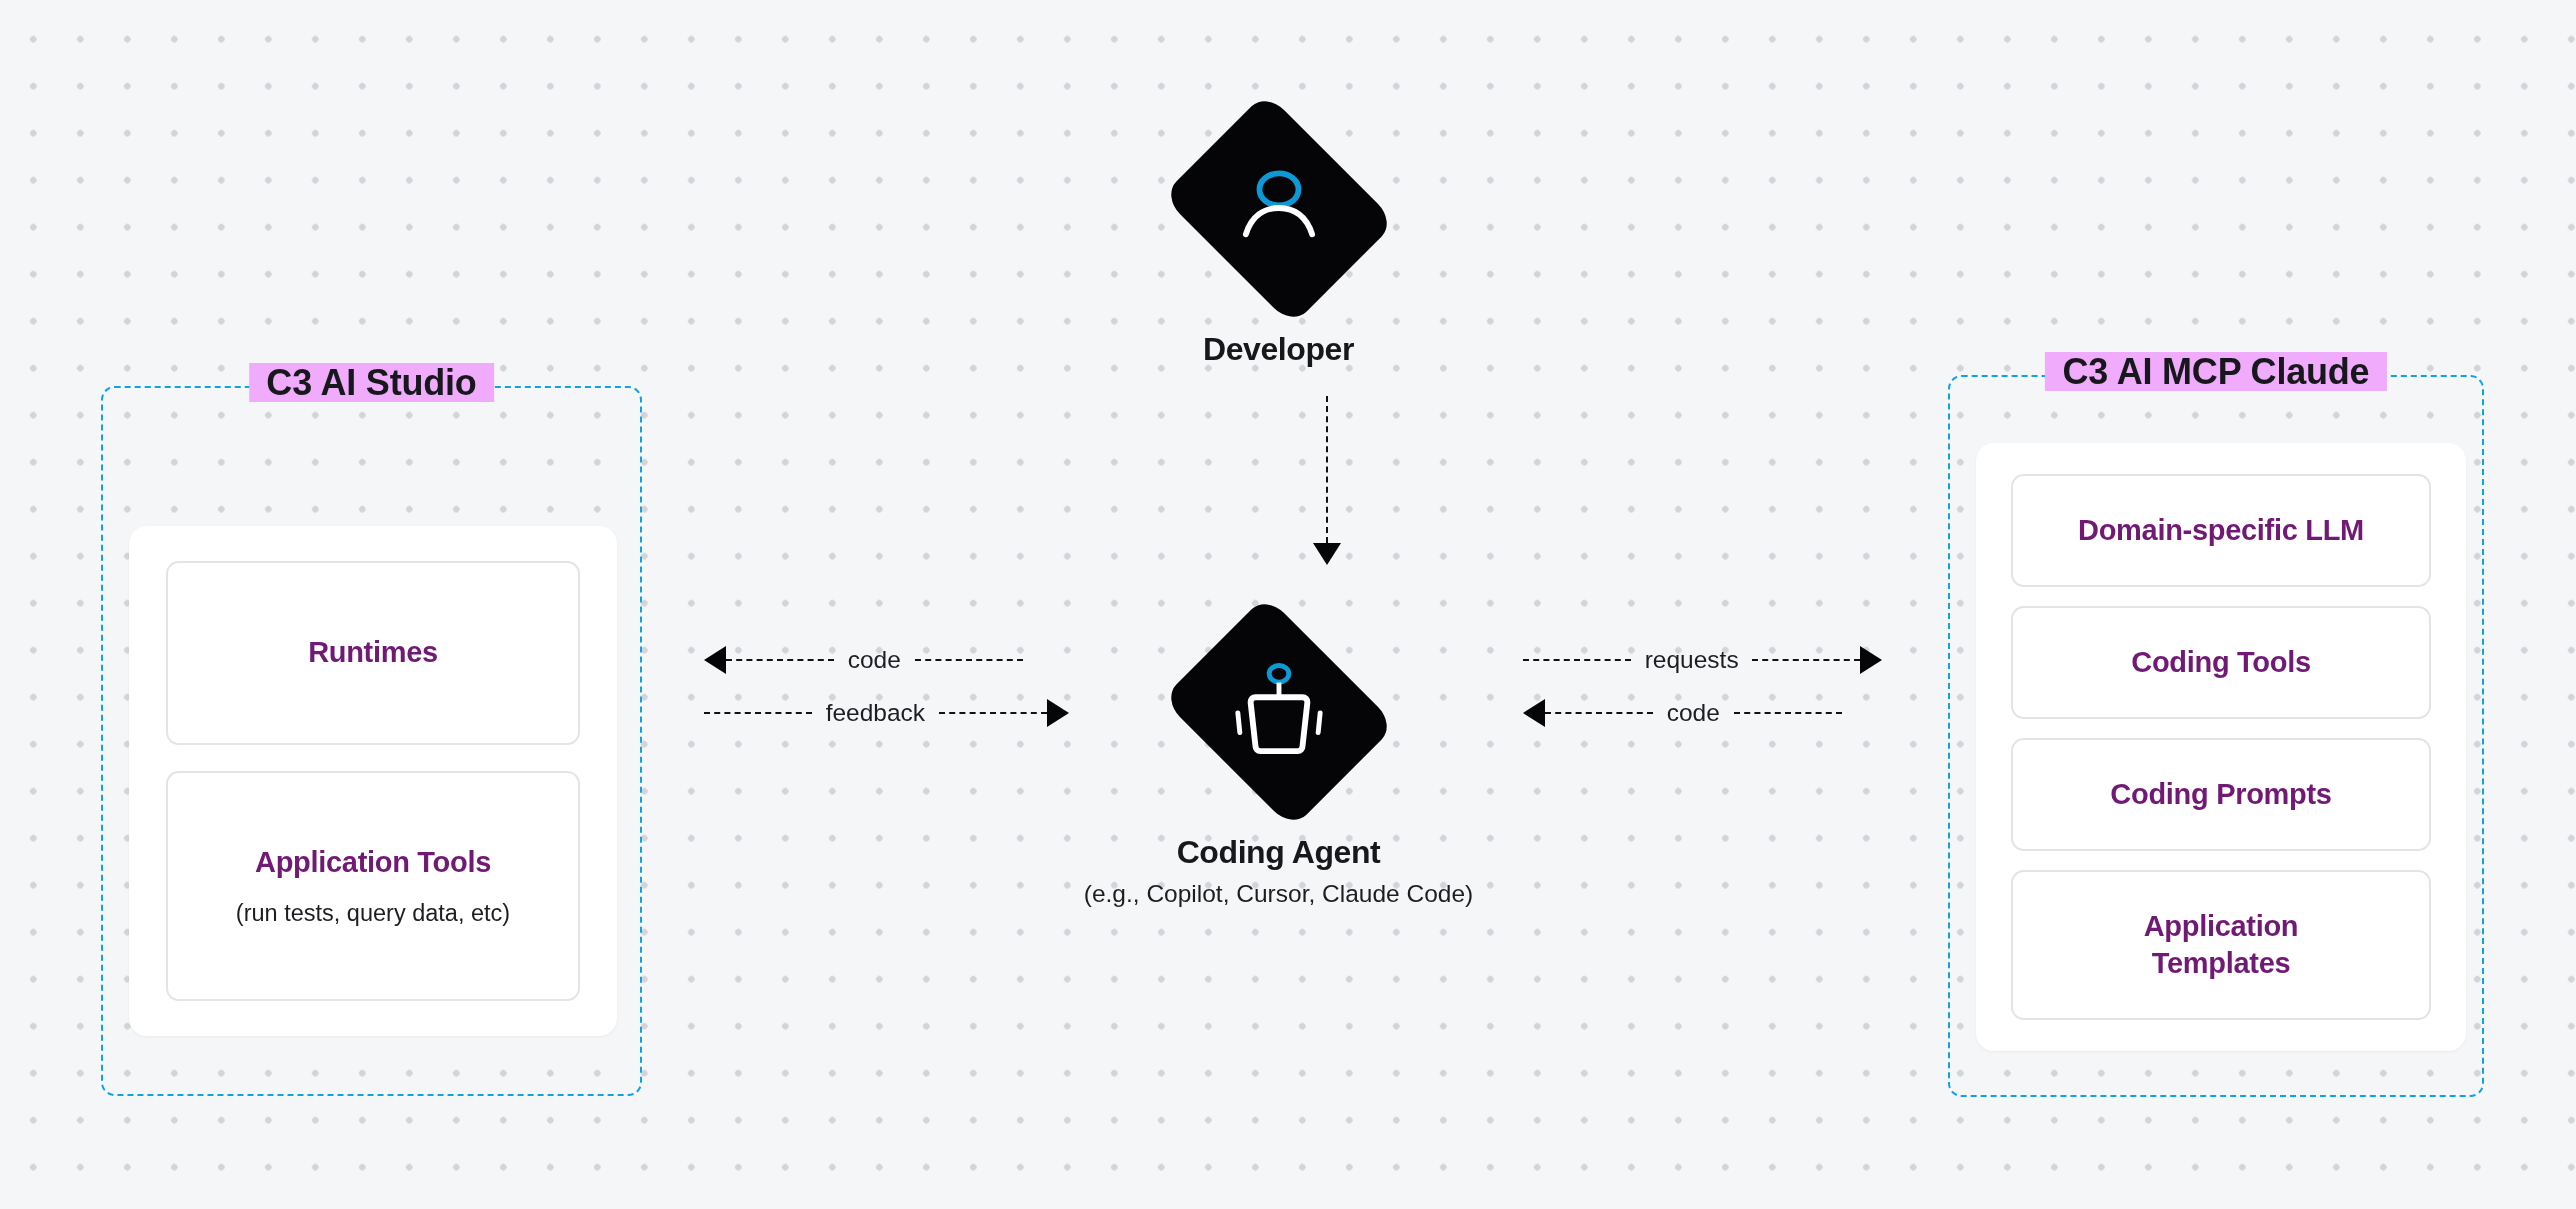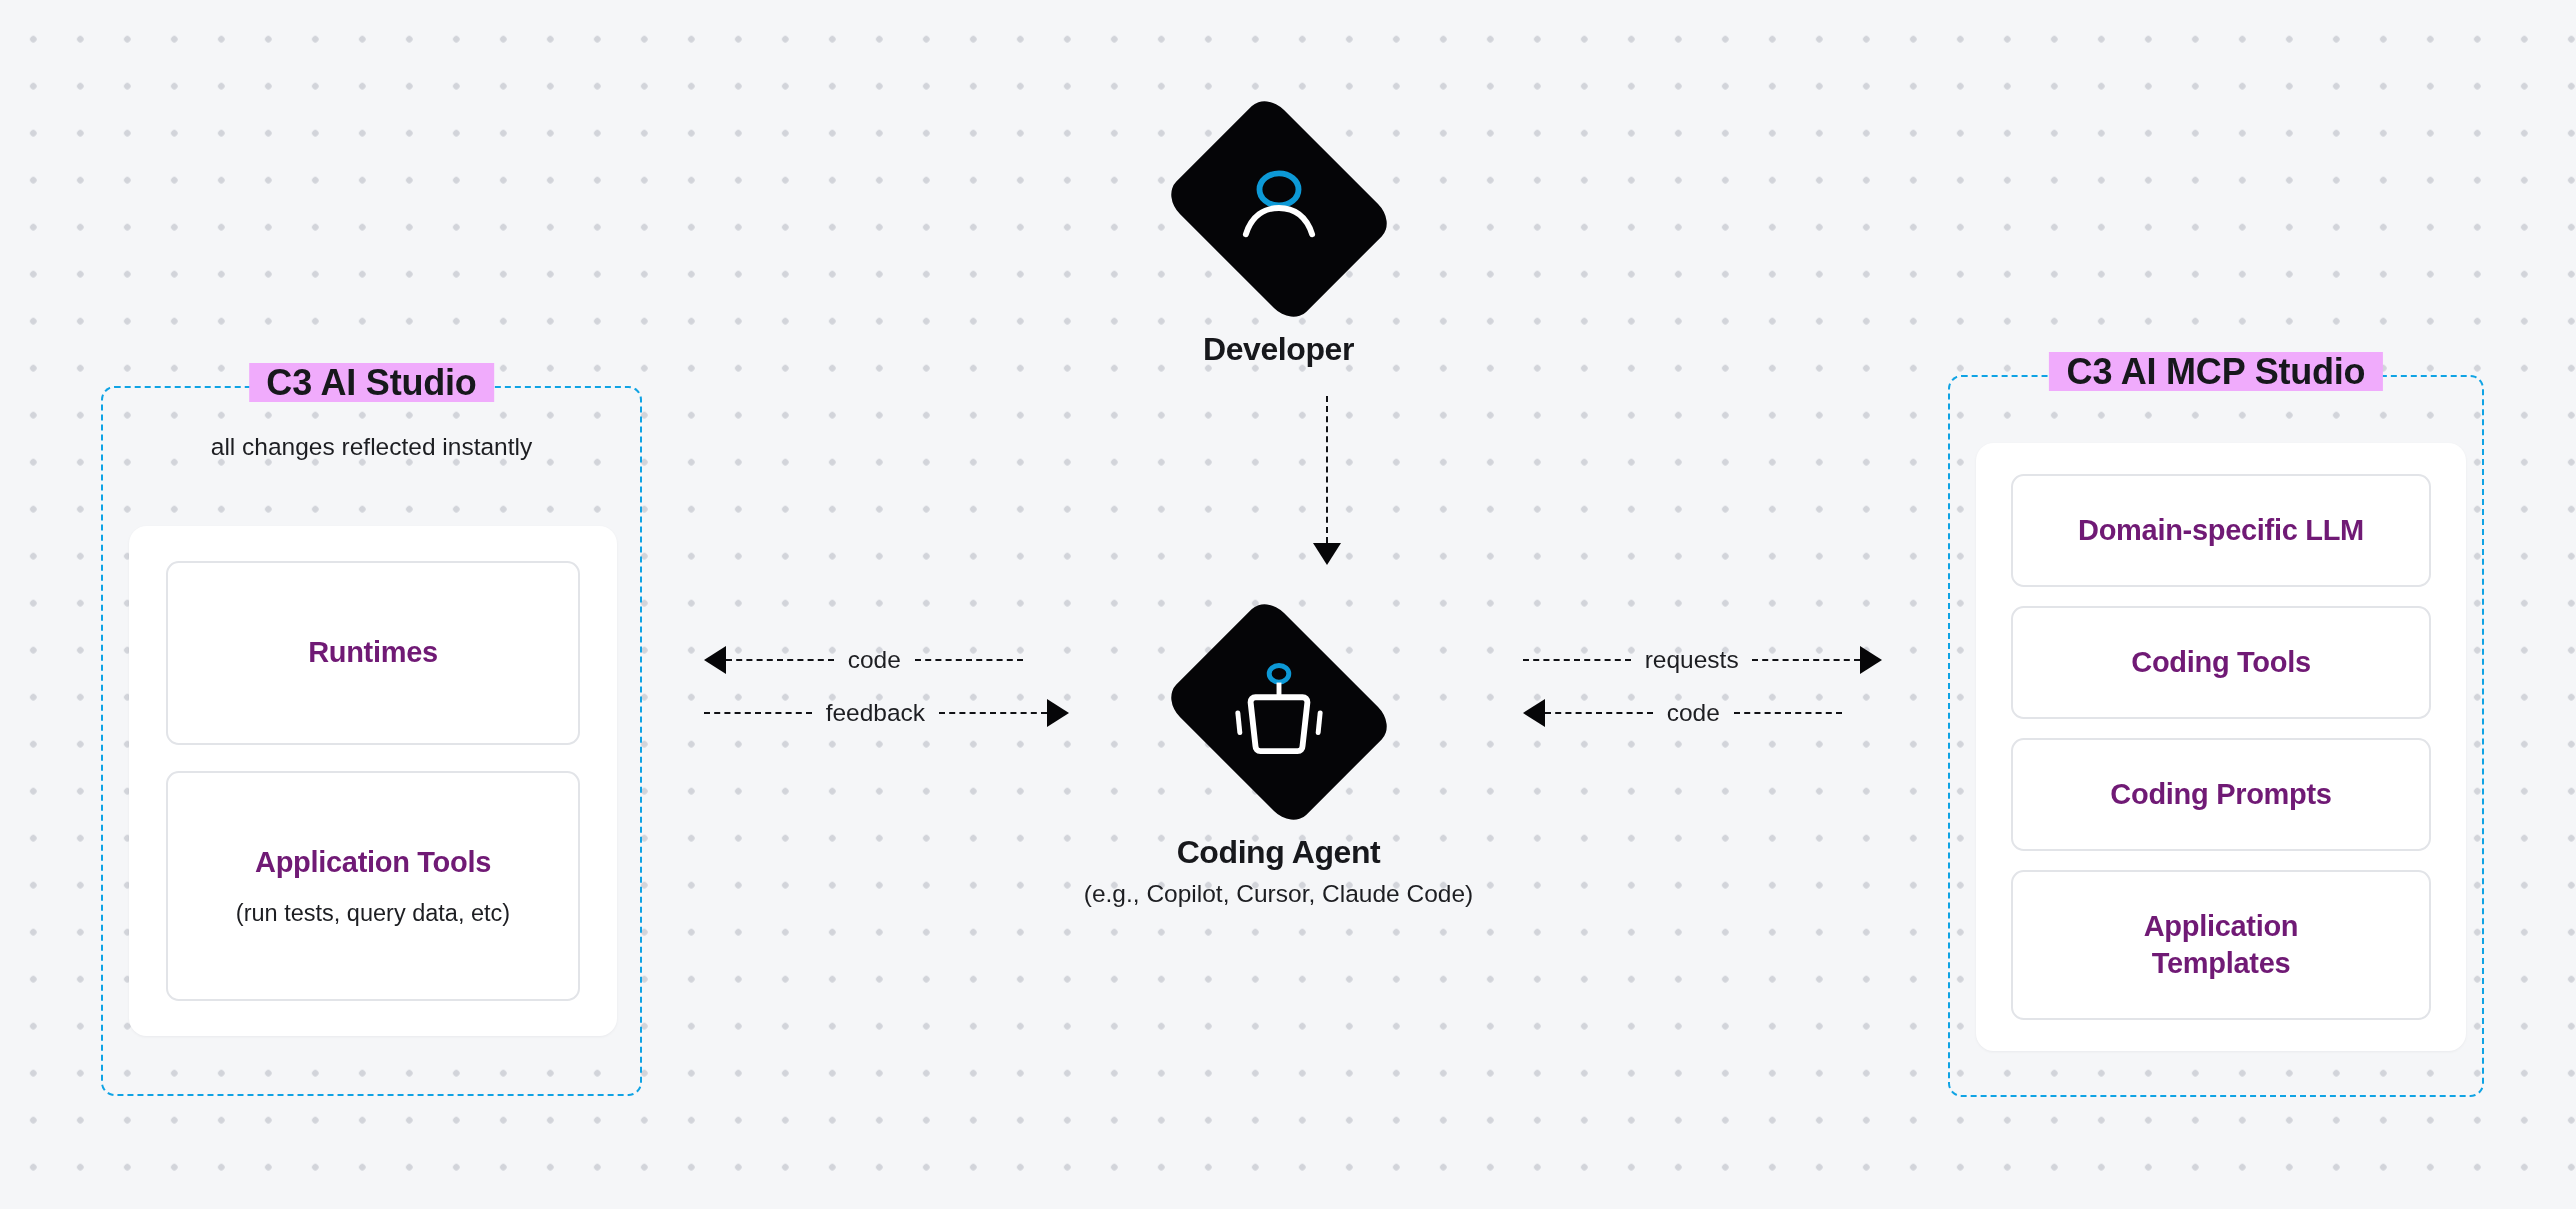--- a/index.html
+++ b/index.html
@@ -221,37 +221,36 @@
     border-left: 14.7px solid transparent;
     border-right: 14.7px solid transparent;
     border-top: 22.6px solid #060608;
   }
 </style>
 </head>
 <body>
 
 <div class="group" id="group-studio">
   <div class="group-title">C3 AI Studio</div>
-  <div class="group-subtitle">all changes reflected instantly</div>
 </div>
 
 <div class="card" id="card-studio">
   <div class="item-list">
     <div class="item">
       <div class="item-label">Runtimes</div>
     </div>
     <div class="item">
       <div class="item-label">Application Tools</div>
       <div class="item-sub">(run tests, query data, etc)</div>
     </div>
   </div>
 </div>
 
 <div class="group" id="group-mcp">
-  <div class="group-title">C3 AI MCP Studio</div>
+  <div class="group-title">C3 AI MCP Claude</div>
 </div>
 
 <div class="card" id="card-mcp">
   <div class="item-list">
     <div class="item">
       <div class="item-label">Domain-specific LLM</div>
     </div>
     <div class="item">
       <div class="item-label">Coding Tools</div>
     </div>

